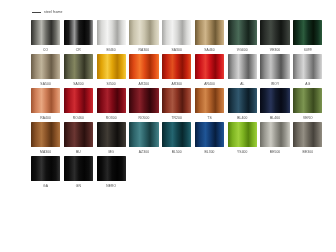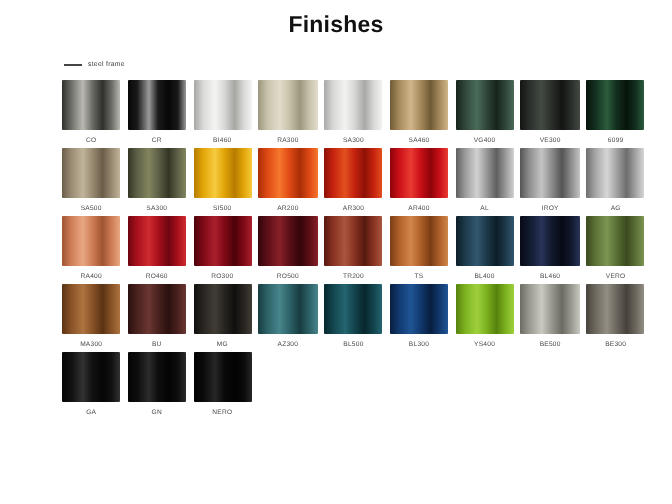--- a/index.html
+++ b/index.html
@@ -86,21 +86,20 @@
     line-height: 4px;
     white-space: nowrap;
     text-align: center;
   }
 </style>
 </head>
 <body>
 
 <div id="page">
 
-  <div class="title">Finishes</div>
 
   <div class="legend">
     <span class="legend-dash"></span>
     <span class="legend-label">steel frame</span>
   </div>
 
   <div class="grid">
       <div class="row">
         <div class="cell">
           <div class="swatch" style="background: linear-gradient(90deg, rgb(47, 47, 44) 0%, rgb(110, 110, 104) 16%, rgb(185, 185, 178) 36%, rgb(110, 110, 104) 52%, rgb(47, 47, 44) 70%, rgb(110, 110, 104) 86%, rgb(185, 185, 178) 100%);"></div>

